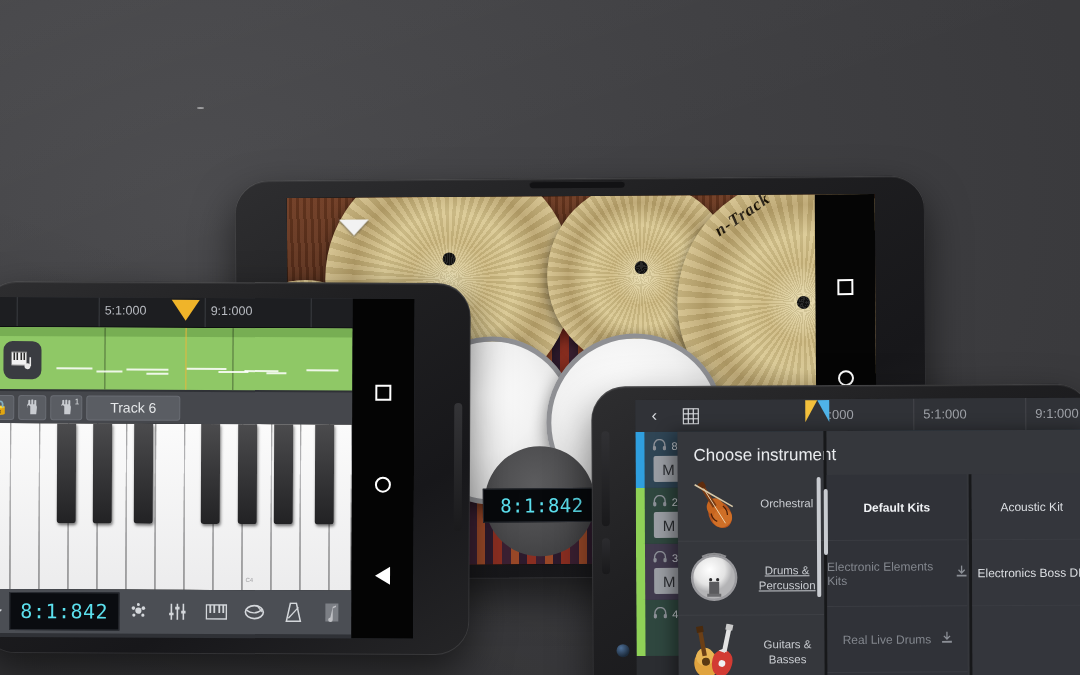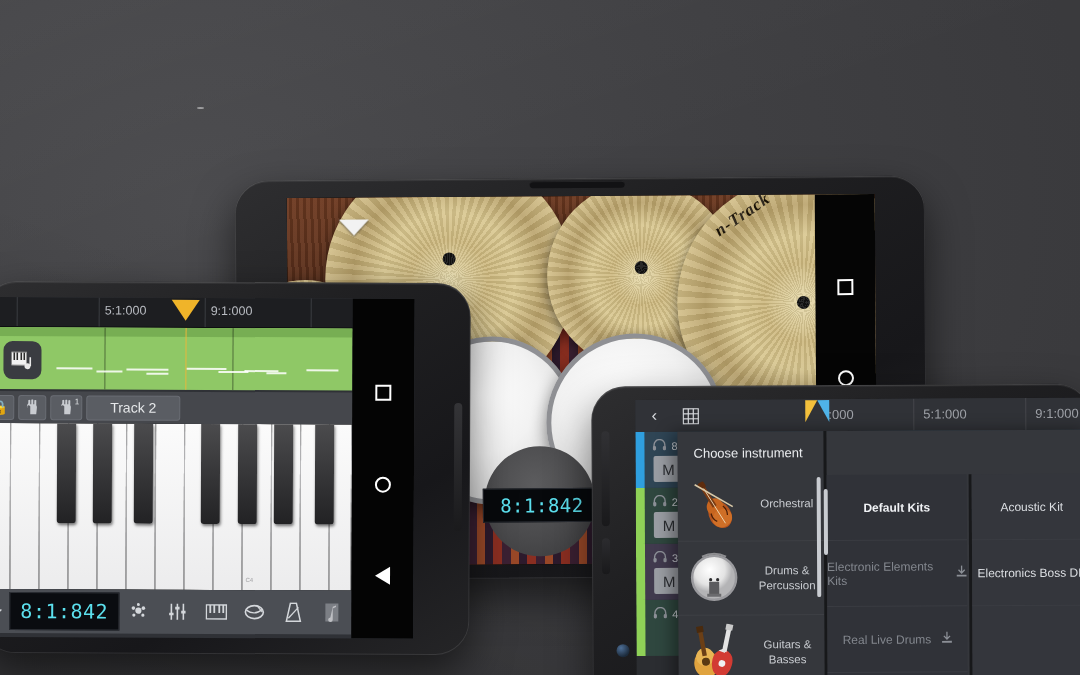--- a/index.html
+++ b/index.html
@@ -132,21 +132,21 @@
   .p3top { position:absolute; left:0;right:0;top:0;height:32px; background:#303237;
      display:flex; align-items:center; }
   .trackrow { position:absolute; left:0; right:0; height:56px; }
   .trk-color { position:absolute; left:0; top:0; bottom:0; width:9px; }
   .trk-mute { position:absolute; width:30px; height:26px; background:#9a9da3; border-radius:2px;
      color:#2b2d31; font-size:15px; display:flex;align-items:center;justify-content:center; }
   .hp-ico { position:absolute; color:#8c9097; font-size:13px; }
   .trk-num { position:absolute; color:#c6c9cf; font-size:11px; }
 
   .chooser { position:absolute; background:#35373c; box-shadow:-6px 0 16px rgba(0,0,0,.4); }
-  .chooser-title { position:absolute; color:#e9ebee; font-size:13px; }
+  .chooser-title { position:absolute; color:#e9ebee; font-size:17px; }
   .inst-item { position:absolute; left:0; right:0; height:74px; border-bottom:1px solid #3e4045;
      display:flex; align-items:center; }
   .inst-label { color:#c8cbd0; font-size:11.5px; text-align:center; line-height:1.25; }
   .kitcol { position:absolute; top:0; bottom:0; background:#303238; }
   .kitcol.alt { background:#34363c; }
   .kitrow { position:absolute; left:0;right:0; height:66px; border-bottom:1px solid #3a3c42;
      display:flex; align-items:center; justify-content:center; gap:10px; }
   .kit-label { font-size:12px; }
   .kit-label.on { color:#f0f2f5; font-weight:bold; }
   .kit-label.off { color:#83878e; }
@@ -259,21 +259,21 @@
           <svg width="14" height="16" viewBox="0 0 14 16">
               <path d="M5 15 L5 7 Q3 5 2 7 L2 9 Q1 6 3 4 L3 1 Q4 0 5 1 L5 5 L6 5 L6 0.6 Q7 -.2 8 .6 L8 5 L9 5 L9 1.2 Q10 .4 11 1.2 L11 6 Q12 7 11.5 10 L11 15 Z" fill="#c9ccd1"></path>
             </svg>
         </div>
         <div class="cbtn" style="width:32px;position:relative;">
           <svg width="14" height="16" viewBox="0 0 14 16">
               <path d="M5 15 L5 7 Q3 5 2 7 L2 9 Q1 6 3 4 L3 1 Q4 0 5 1 L5 5 L6 5 L6 0.6 Q7 -.2 8 .6 L8 5 L9 5 L9 1.2 Q10 .4 11 1.2 L11 6 Q12 7 11.5 10 L11 15 Z" fill="#c9ccd1"></path>
             </svg>
           <span style="position:absolute;right:2px;top:1px;font-size:8px;color:#e6e8ea;">1</span>
         </div>
-        <div class="cbtn" style="width:94px;">Track 2</div>
+        <div class="cbtn" style="width:94px;">Track 6</div>
       </div>
 
       <div class="keys" style="top:126px; height:166px;">
         <div class="wk" style="left:0px;  width:29px;"></div>
         <div class="wk" style="left:29px; width:29px;"></div>
         <div class="wk" style="left:58px; width:29px;"></div>
         <div class="wk" style="left:87px; width:29px;"></div>
         <div class="wk" style="left:116px;width:29px;"></div>
         <div class="wk" style="left:145px;width:29px;"></div>
         <div class="wk" style="left:174px;width:29px;"></div>
@@ -475,21 +475,21 @@
                     </radialGradient>
                   </defs>
                 <circle cx="26" cy="26" r="22" fill="none" stroke="#9a9a9e" stroke-width="2.5"></circle>
                 <rect x="21" y="30" width="10" height="13" fill="#5b5b5e"></rect>
                 <circle cx="22.5" cy="28" r="1.6" fill="#2c2c2e"></circle>
                   <circle cx="29.5" cy="28" r="1.6" fill="#2c2c2e"></circle>
                 <rect x="19" y="42" width="14" height="3" fill="#6b6b6e"></rect>
                 <path d="M14 5 Q26 -1 38 5" stroke="#8d8d90" stroke-width="2" fill="none"></path>
               </svg>
             </div>
-            <div class="inst-label" style="flex:1;">Drums &amp; Percussion</div>
+            <div class="inst-label" style="flex:1;text-decoration:underline;">Drums &amp; Percussion</div>
           </div>
           <div class="inst-item" style="top:148px;">
             <div style="width:72px;display:flex;align-items:center;justify-content:center;">
               <svg width="54" height="58" viewBox="0 0 54 58">
                 <g transform="rotate(-10 18 30)">
                   <ellipse cx="17" cy="40" rx="12" ry="14" fill="#e0a33e"></ellipse>
                   <ellipse cx="17" cy="33" rx="9" ry="9" fill="#e8b554"></ellipse>
                   <circle cx="17" cy="38" r="4" fill="#5a3a12"></circle>
                   <rect x="14.6" y="6" width="4.4" height="26" fill="#6b3f16"></rect>
                   <rect x="13.4" y="2" width="6.8" height="6" fill="#4a2a0d"></rect>

